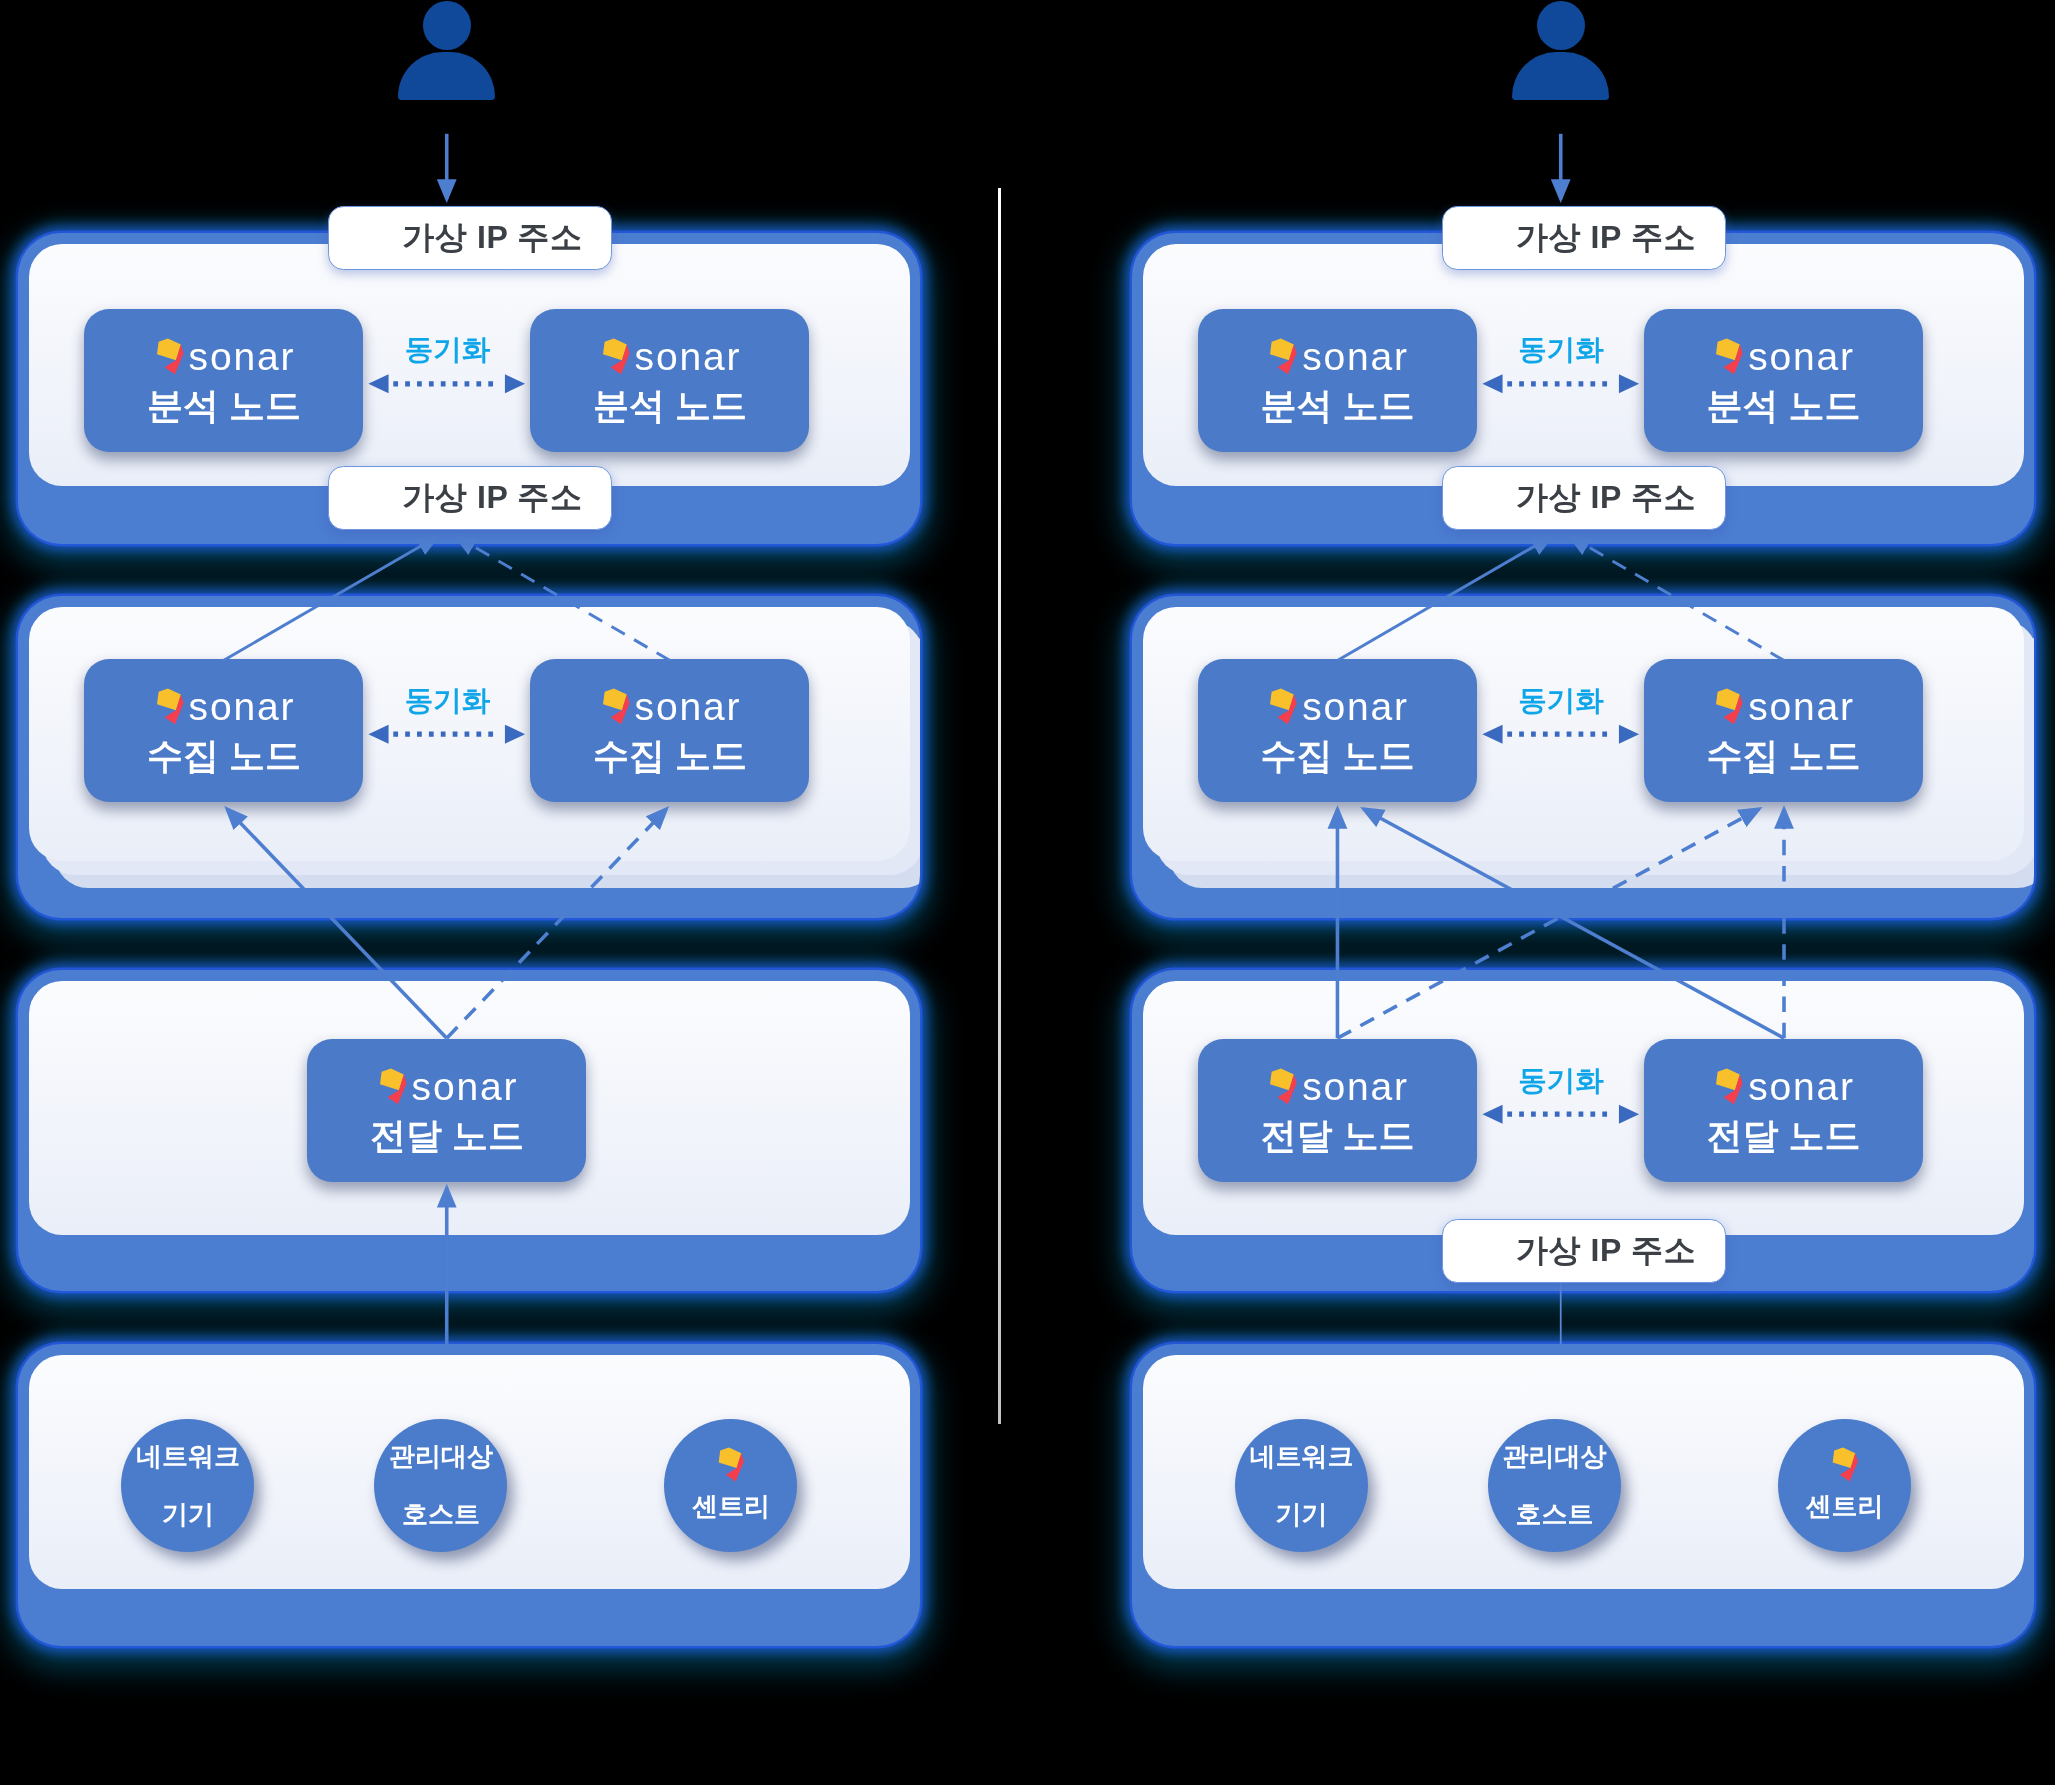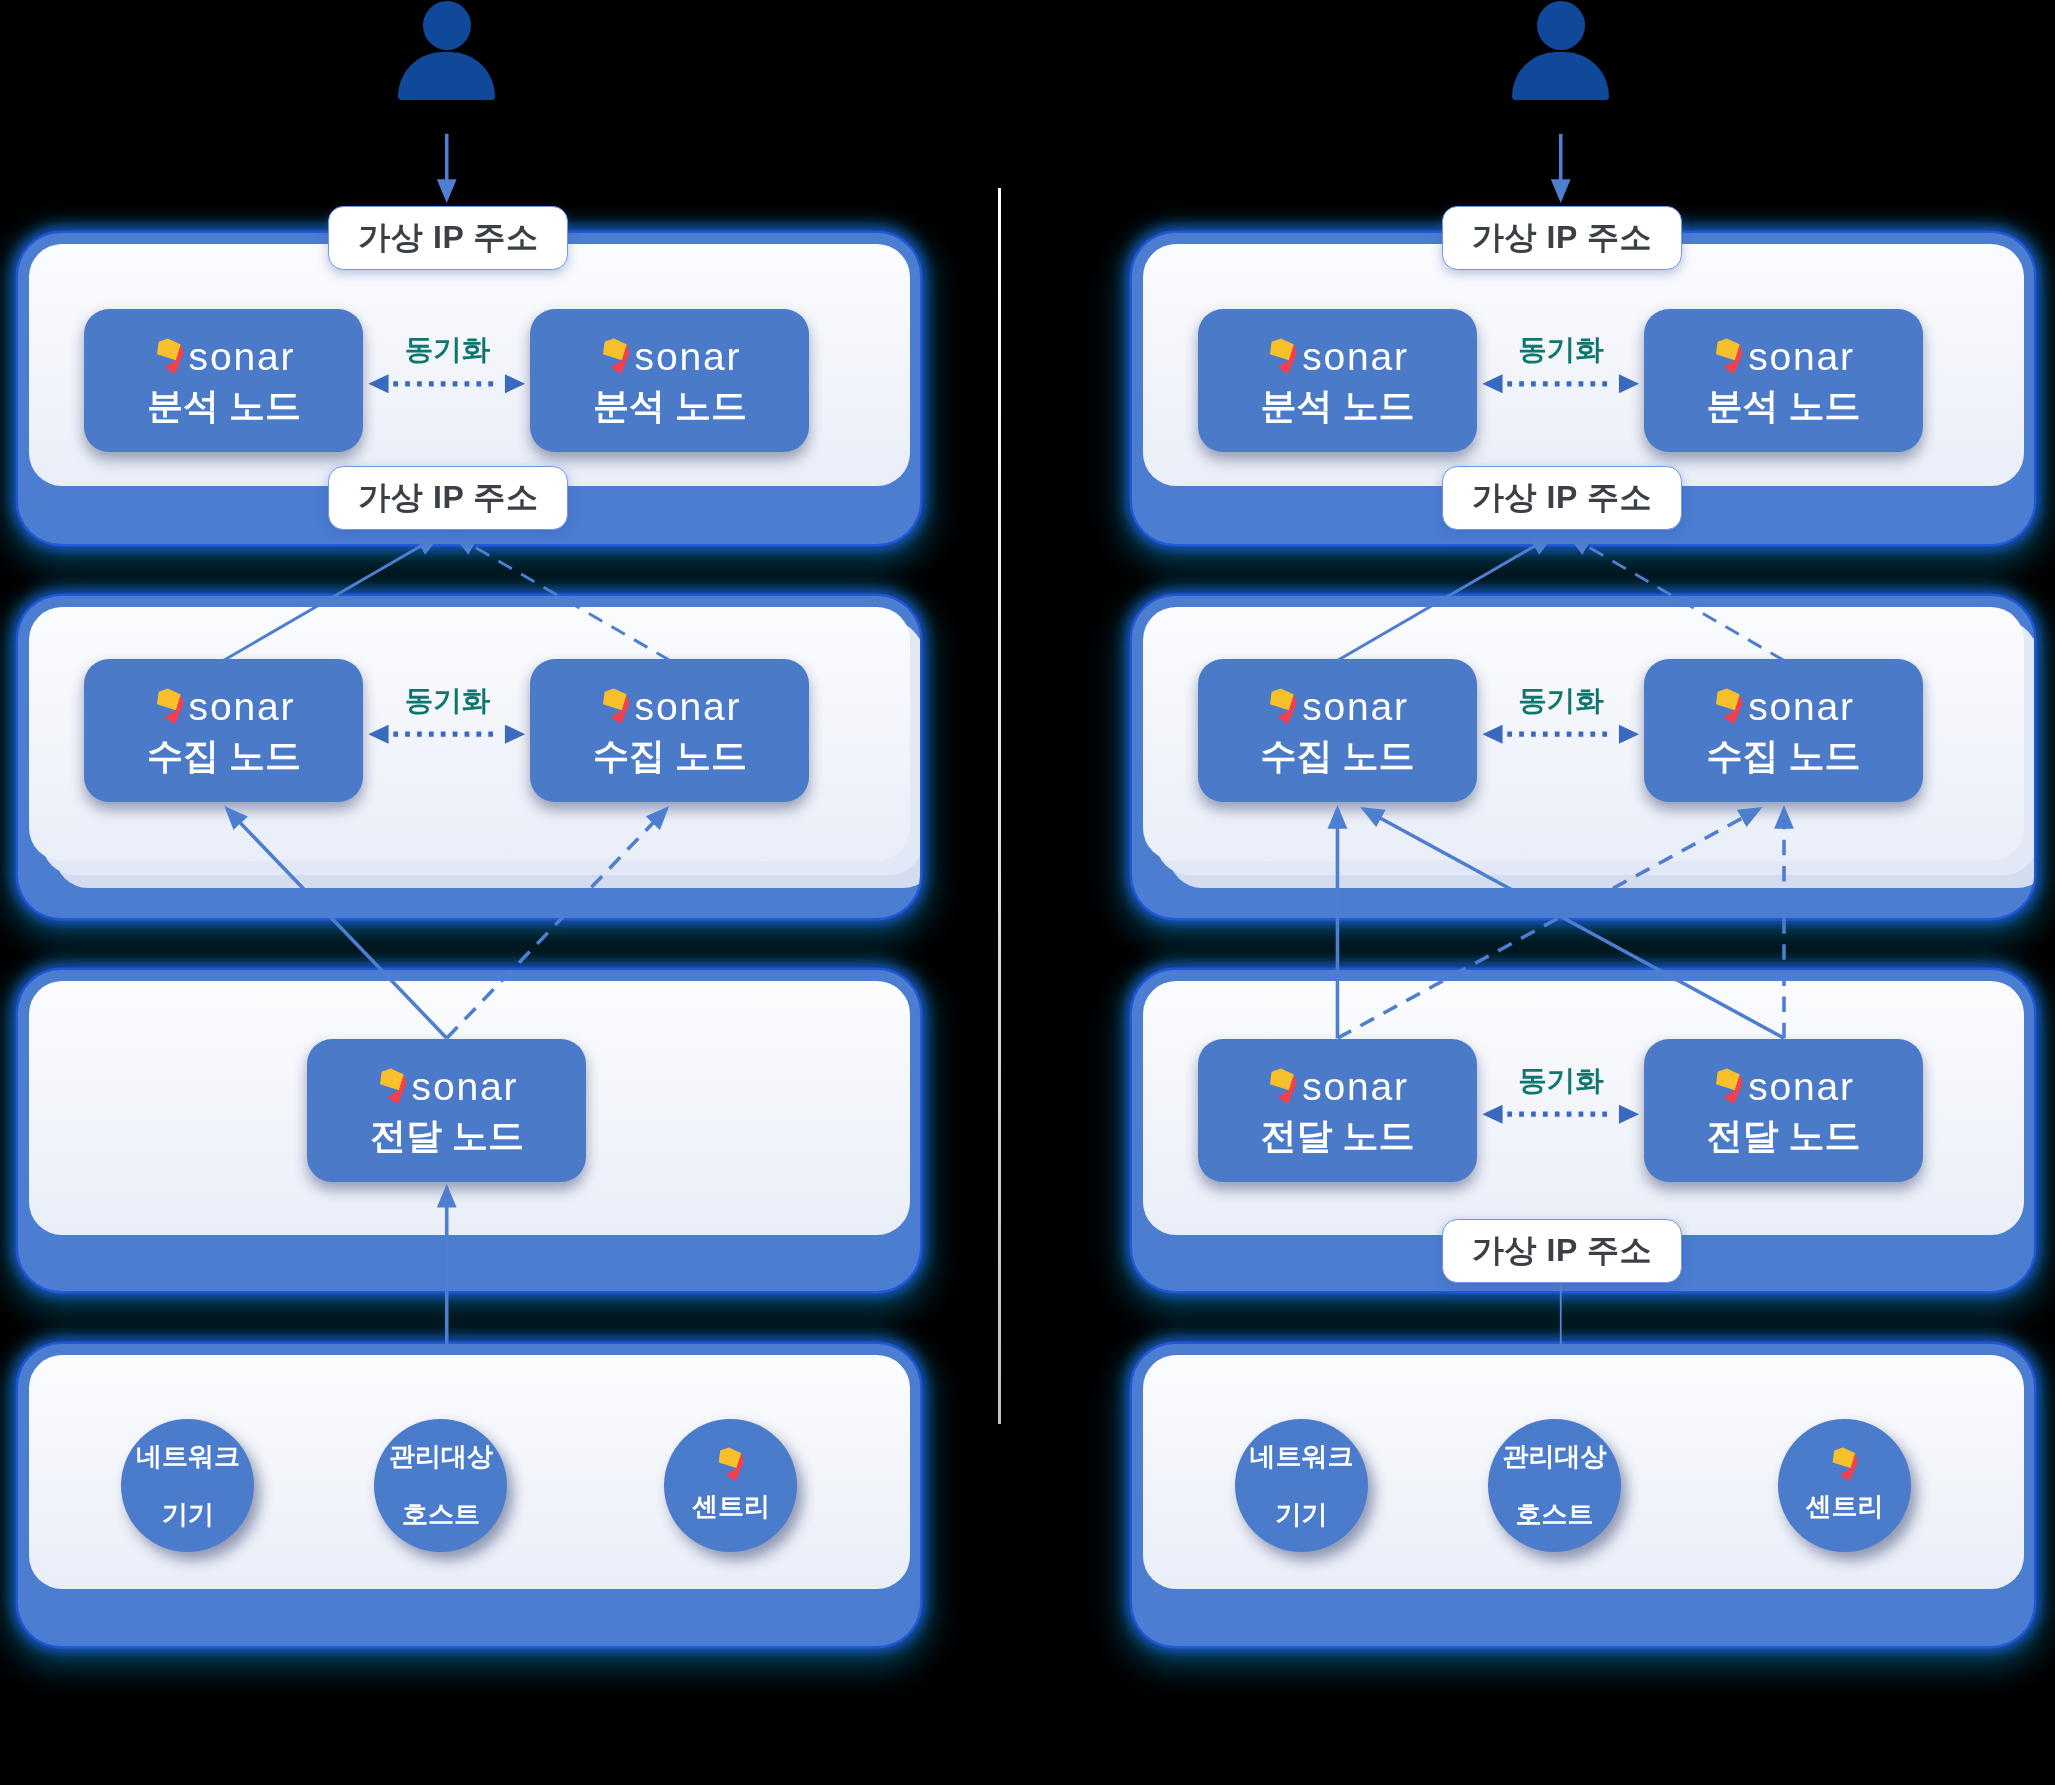--- a/index.html
+++ b/index.html
@@ -35,40 +35,40 @@
 
   .frame.t1{top:233px;height:311px;}
   .frame.t2{top:596px;height:322px;}  .frame.t2 .panel{height:254px;}
   .frame.t3{top:970px;height:321px;}  .frame.t3 .panel{height:254px;}
   .frame.t4{top:1344px;height:302px;}  .frame.t4 .panel{height:234px;}
 
   
   .iplabel{position:absolute;width:238px;height:62px;border-radius:15.4px;background:#ffffff;z-index:6;
            border:1.8px solid #6f97e0;display:flex;align-items:center;justify-content:center;
            font-size:32px;font-weight:bold;color:#3b3f46;letter-spacing:0.6px;
-           box-shadow:0 3.6px 10.7px rgba(60,90,180,.35);}
+           box-shadow:0 3.6px 10.7px rgba(60,90,180,.35);padding-left:44px;}
   .ip-top{left:310px;top:206px;}
   .ip-mid{left:310px;top:466px;}
   .ip-low{left:310px;top:1219px;}
 
   
   .node{position:absolute;width:279px;height:143px;background:#4a7ac8;border-radius:25px;z-index:4;
         display:flex;flex-direction:column;align-items:center;justify-content:center;gap:12px;
         box-shadow:0 7.1px 14.3px rgba(20,35,80,.40);}
   .brandrow{display:flex;align-items:center;gap:3px;}
   .wordmark{color:#fff;font-size:39px;font-weight:400;letter-spacing:1.8px;line-height:1;}
   .nlabel{color:#fff;font-size:36px;font-weight:bold;line-height:1;}
   .gem{width:33px;height:38px;}
 
   .n-a{left:66px;} .n-b{left:512px;} .n-c{left:289px;}
   .row1{top:309px;} .row2{top:659px;} .row3{top:1039px;}
 
   
   .synctext{position:absolute;left:340px;width:178px;text-align:center;z-index:5;
-            font-size:28.5px;font-weight:bold;color:#0f766e;}
+            font-size:28.5px;font-weight:bold;color:#0ea5e9;}
   .st1{top:331px;} .st2{top:682px;} .st3{top:1062px;}
 
   
   .circle{position:absolute;top:1419px;width:133px;height:133px;border-radius:50%;background:#4a7ccb;z-index:4;
           display:flex;flex-direction:column;align-items:center;justify-content:center;
           color:#fff;font-size:26px;font-weight:bold;line-height:1.3;text-align:center;
           box-shadow:6px 8.3px 14.3px rgba(25,40,90,.45);}
   .c1{left:103px;gap:24px;} .c2{left:356px;gap:24px;} .c3{left:646px;}
   .ul{text-decoration-thickness:1.8px;text-underline-offset:4.8px;}
   .circle .gem{width:31px;height:36px;margin-bottom:7.1px;}

